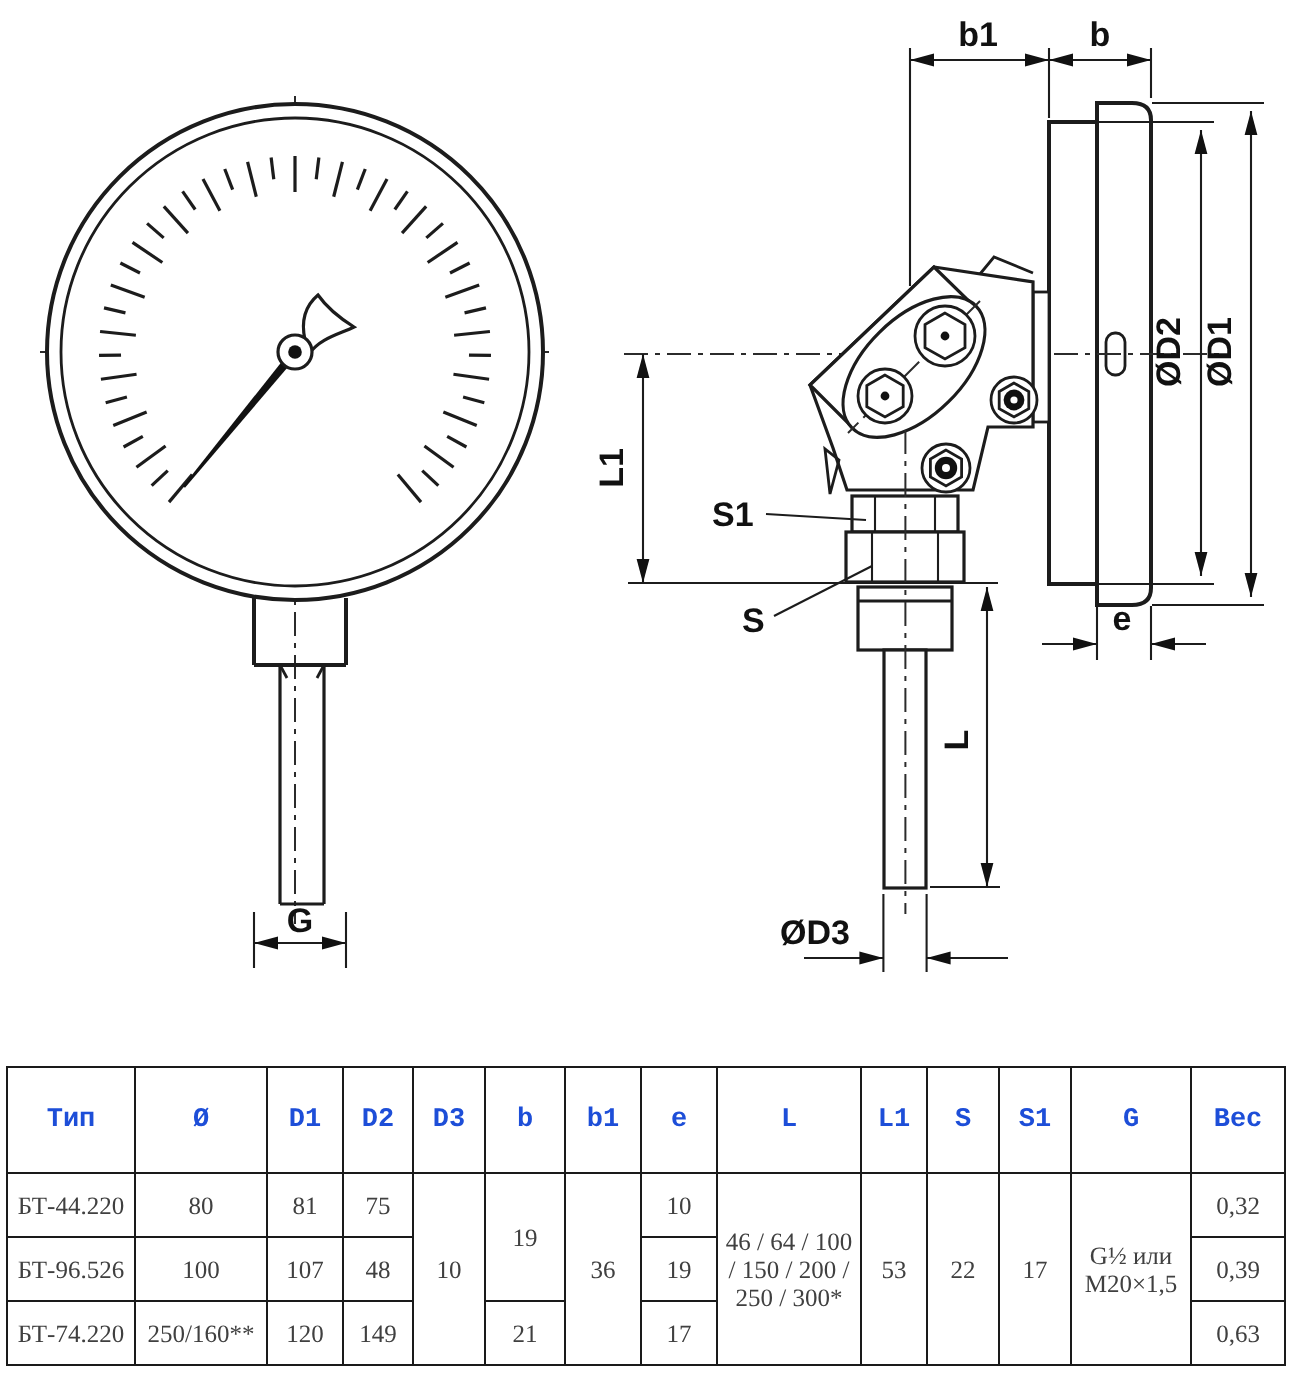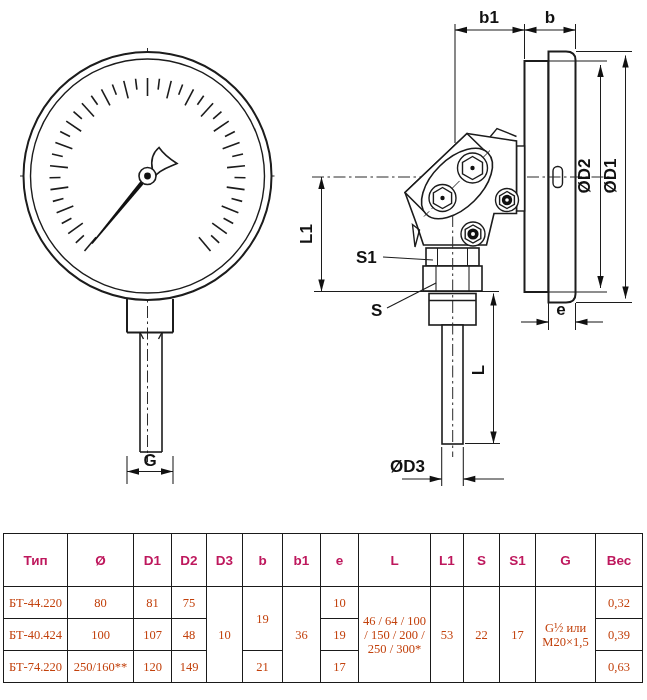--- a/index.html
+++ b/index.html
@@ -15,22 +15,22 @@
   .dim {stroke:#1c1c1c;stroke-width:1.05;fill:none;}
   .cl  {stroke:#2b2b2b;stroke-width:1;fill:none;stroke-dasharray:12 3.5 2.5 3.5;}
   .blk {fill:#111;stroke:none;}
   .wht {fill:#fff;stroke:none;}
   #ticks line{stroke:#1c1c1c;stroke-width:1.6;}
   text.dl{font-family:"Liberation Sans",sans-serif;font-size:17px;font-weight:bold;fill:#111;}
   
   .spec{position:absolute;left:3px;top:533px;border-collapse:collapse;table-layout:fixed;width:640px;}
   .spec th,.spec td{border:1.5px solid #1a1a1a;text-align:center;vertical-align:middle;
         padding:0 2px;overflow:hidden;}
-  .spec th{height:52px;font-family:Liberation Sans, sans-serif;font-size:13.5px;font-weight:bold;color:#be185d;}
-  .spec td{height:31px;font-family:"Liberation Serif",serif;font-size:12.5px;color:#c2410c;line-height:14px;}
+  .spec th{height:52px;font-family:Liberation Mono, monospace;font-size:13.5px;font-weight:bold;color:#1d4ed8;}
+  .spec td{height:31px;font-family:"Liberation Serif",serif;font-size:12.5px;color:#404040;line-height:14px;}
 </style>
 </head>
 <body>
 
 <div class="page">
 
 <svg width="647" height="533" viewBox="0 0 647 533">
   <defs>
     <marker id="mE" orient="auto" markerUnits="userSpaceOnUse" markerWidth="15" markerHeight="9" refX="13.5" refY="4.5">
       <path d="M13.5,4.5 L1.5,1.3 L1.5,7.7 Z" fill="#111"></path>
@@ -274,21 +274,21 @@
     <td rowspan="3">36</td>
     <td>10</td>
     <td rowspan="3">46 / 64 / 100 / 150 / 200 / 250 / 300*</td>
     <td rowspan="3">53</td>
     <td rowspan="3">22</td>
     <td rowspan="3">17</td>
     <td rowspan="3">G½ или M20×1,5</td>
     <td>0,32</td>
   </tr>
   <tr>
-    <td>БТ-40.424</td>
+    <td>БТ-96.526</td>
     <td>100</td>
     <td>107</td>
     <td>48</td>
     <td>19</td>
     <td>0,39</td>
   </tr>
   <tr>
     <td>БТ-74.220</td>
     <td>250/160**</td>
     <td>120</td>

